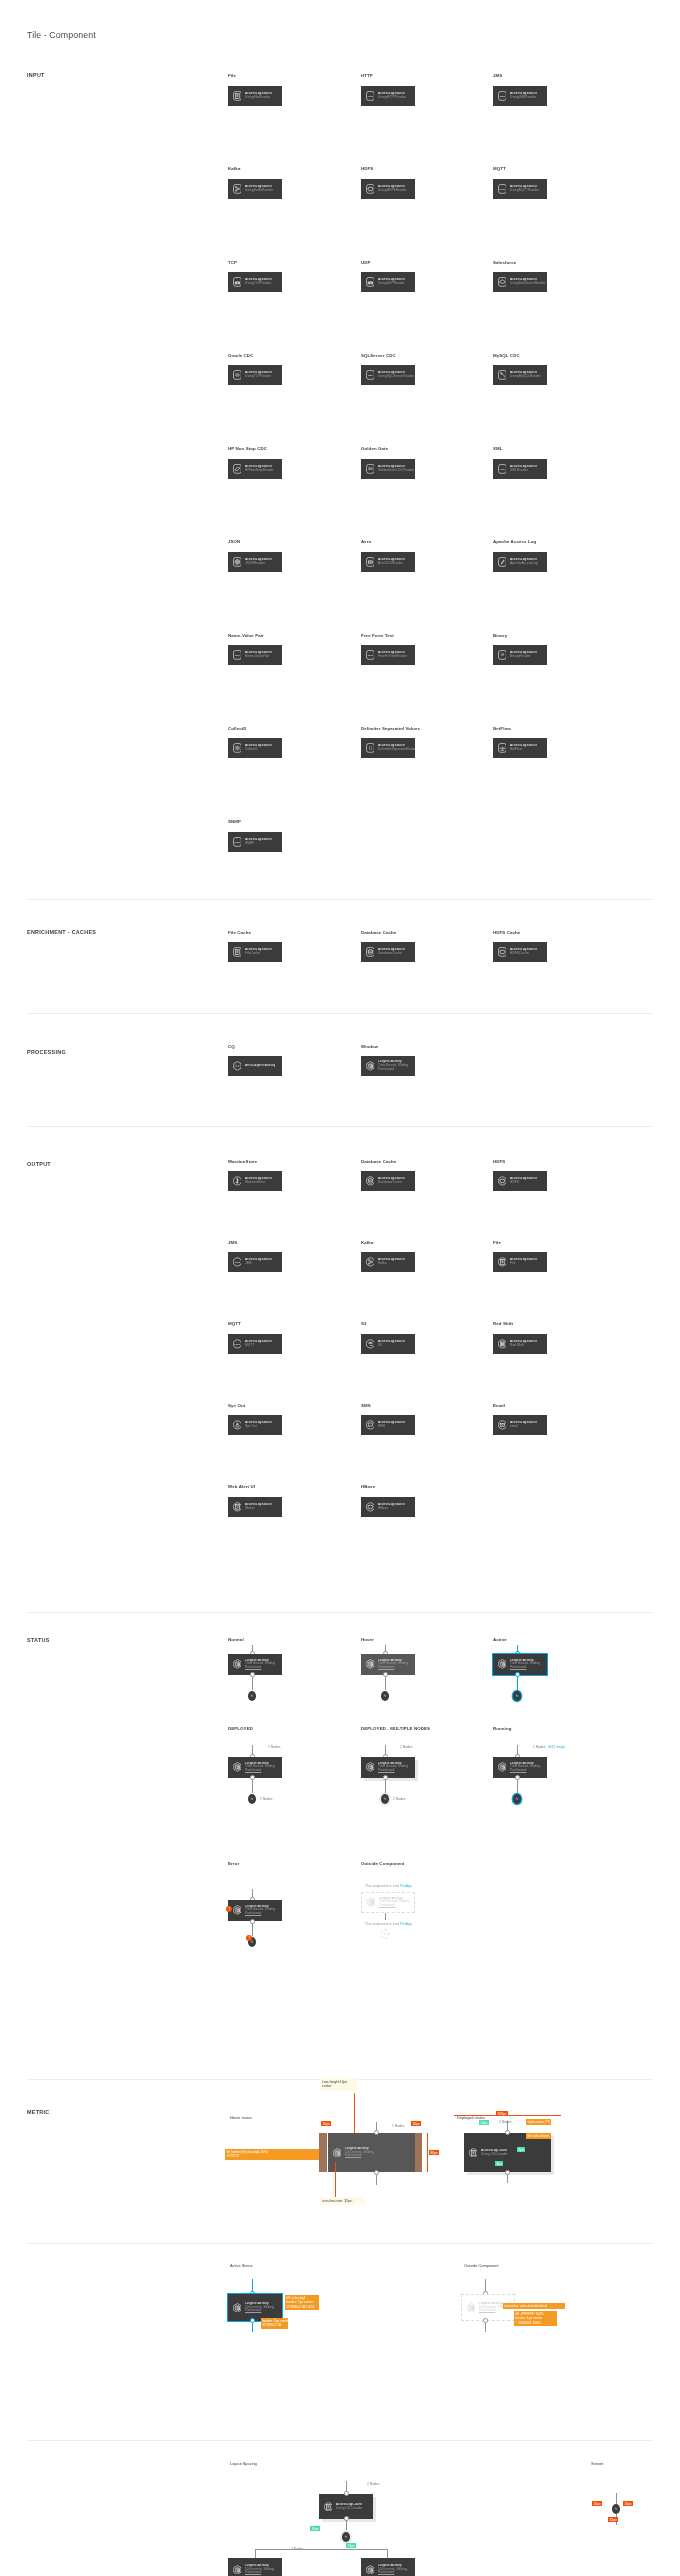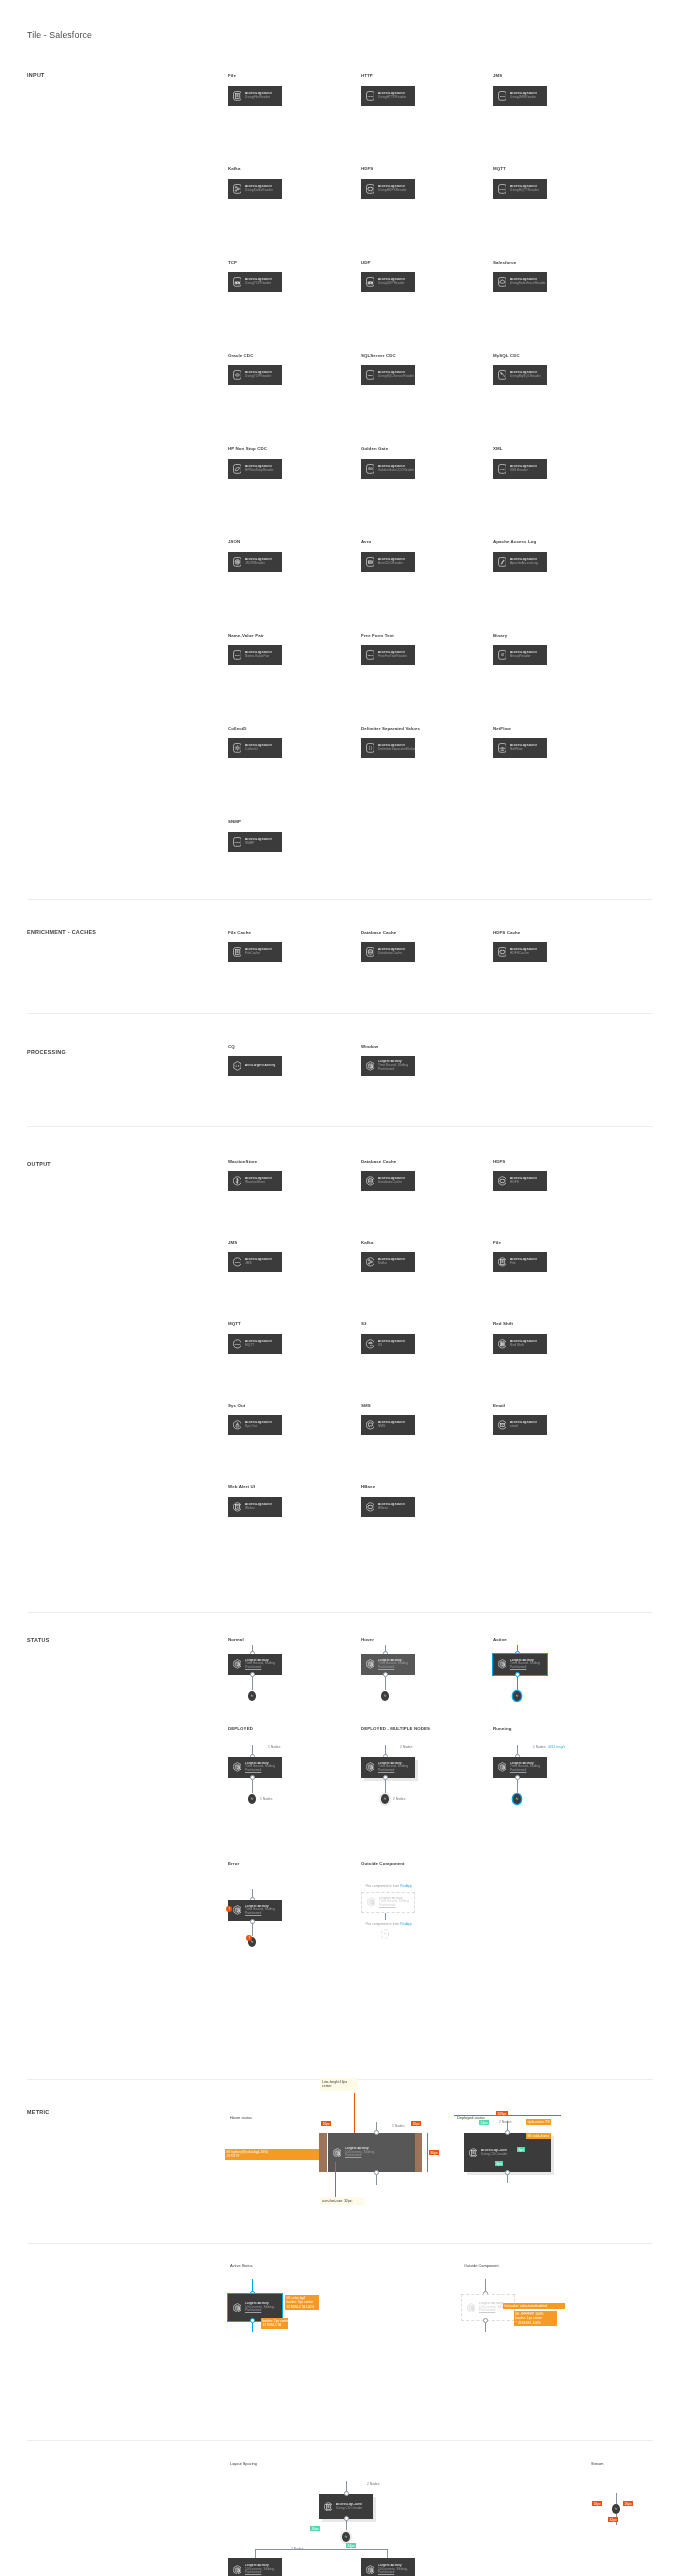--- a/index.html
+++ b/index.html
@@ -100,21 +100,21 @@
     font-size:3.4px; padding:1.5px 2.1px; line-height:1.4; white-space:pre;
   }
   .meas-h{ position:absolute; height:0.5px; background:#f2500a; }
   .meas-v{ position:absolute; width:0.5px; background:#f2500a; }
   .pad-band{ position:absolute; background:#8c5a3c; opacity:.85;}
   .metric-title{ position:absolute; font-size:3.9px; color:#3d3d3d; white-space:nowrap;}
 </style>
 </head>
 <body>
 
-<div class="page-title">Tile - Salesforce</div>
+<div class="page-title">Tile - Component</div>
 
 <div class="section-label" style="left:27px; top:72px;">INPUT</div>
 <div class="section-label" style="left:27px; top:929px;">ENRICHMENT - CACHES</div>
 <div class="section-label" style="left:27px; top:1049px;">PROCESSING</div>
 <div class="section-label" style="left:27px; top:1161px;">OUTPUT</div>
 <div class="section-label" style="left:27px; top:1637px;">STATUS</div>
 <div class="section-label" style="left:27px; top:2109px;">METRIC</div>
 
 <div class="hr" style="top:899px;"></div>
 <div class="hr" style="top:1013px;"></div>

